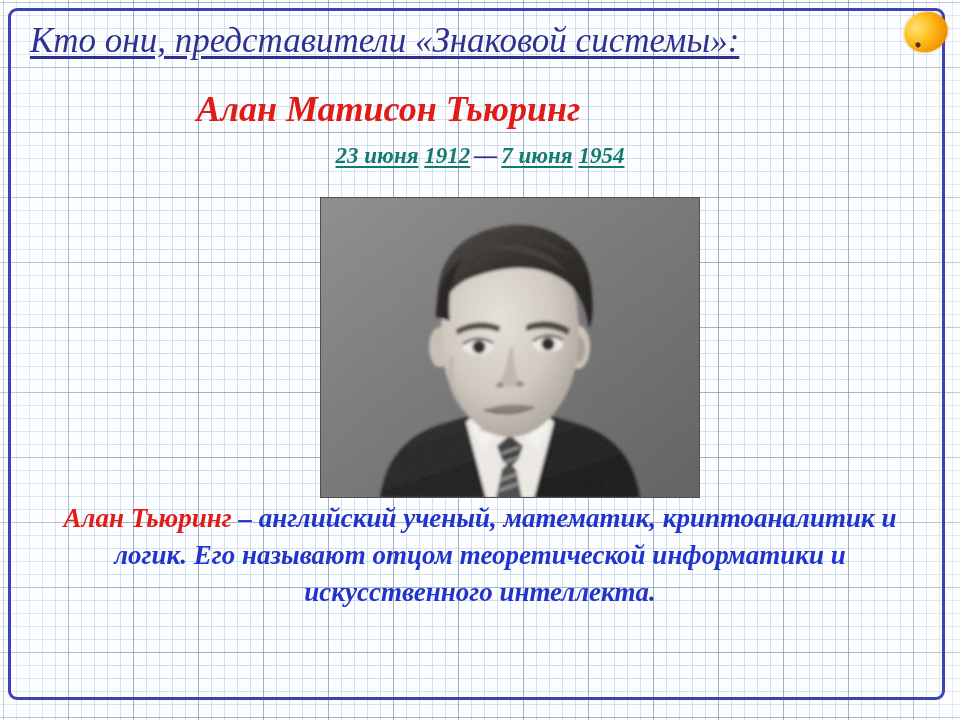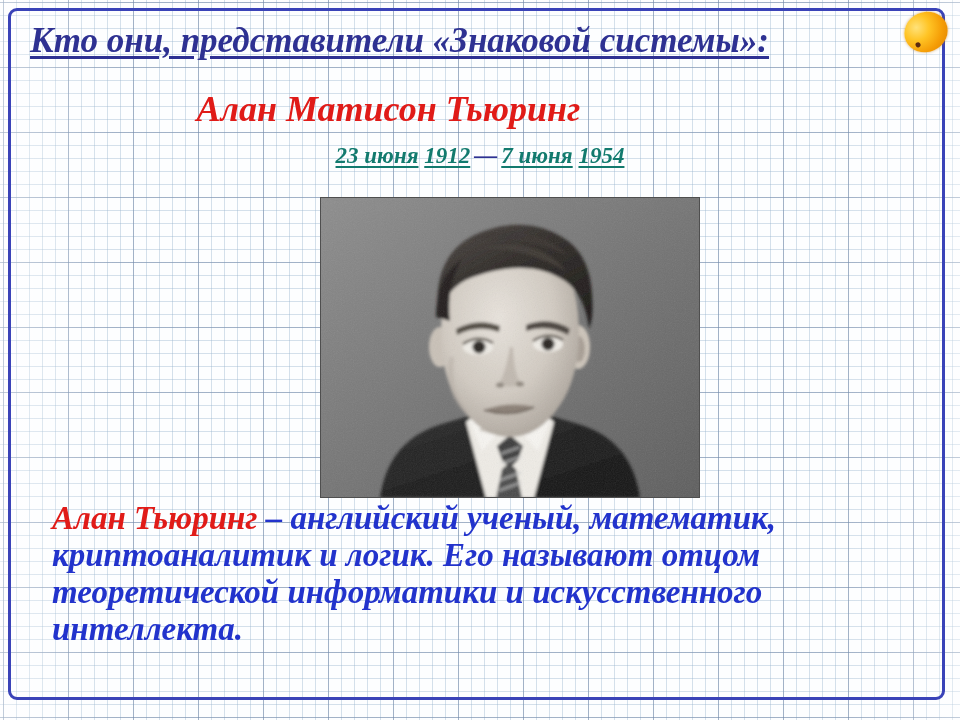--- a/index.html
+++ b/index.html
@@ -58,21 +58,21 @@
     pointer-events: none;
   }
 
   
   #title {
     position: absolute;
     left: 30px;
     top: 20px;
     width: 900px;
     font-style: italic;
-    font-weight: 700;
+    font-weight: 400;
     font-size: 35px;
     line-height: 42px;
     color: #2e3192;
     text-decoration: underline;
     text-underline-offset: 4px;
     white-space: nowrap;
     letter-spacing: 0px;
   }
 
   
@@ -146,26 +146,27 @@
     width: 380px;
     height: 301px;
     overflow: hidden;
     background: #6d6d6d;
   }
   #portrait-svg { display: block; width: 380px; height: 301px; }
 
   
   #description {
     position: absolute;
-    left: 52px;
+    left: 62px;
     top: 500px;
     width: 836px;
+    text-align: center;
     font-style: italic;
     font-weight: 700;
-    font-size: 33px;
+    font-size: 27px;
     line-height: 37px;
     color: #2233cc;
   }
   #description .red {
     color: #e01b18;
   }
 </style>
 </head>
 <body>
 

